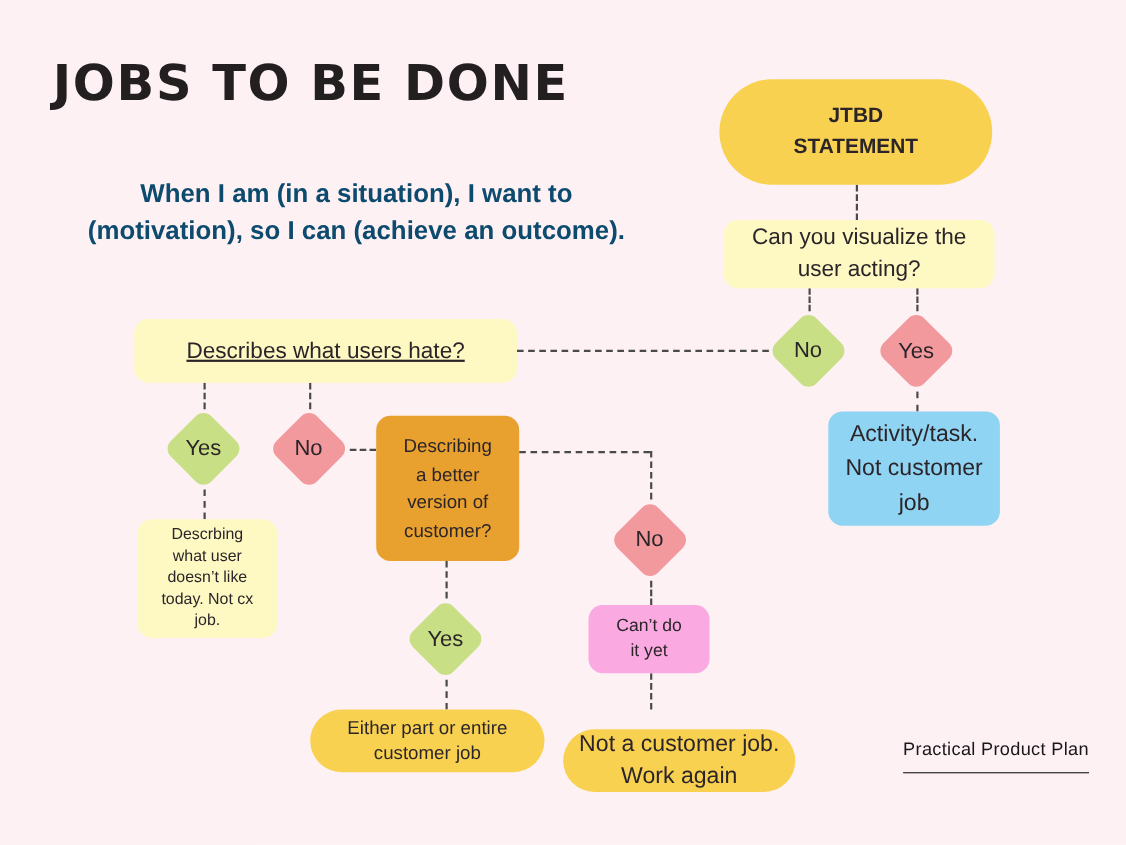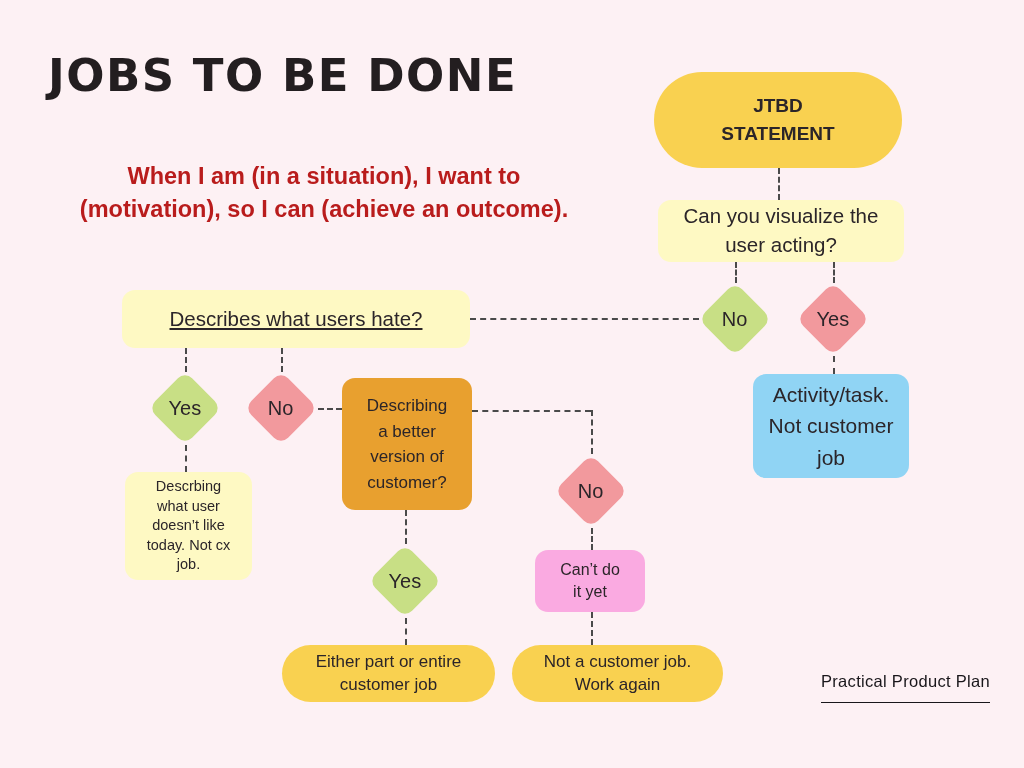--- a/index.html
+++ b/index.html
@@ -13,21 +13,21 @@
 
   .title {
     position:absolute; left:48px; top:50px; width:560px;
     font-family:"DejaVu Sans", sans-serif;
     font-size:45px; font-weight:bold; letter-spacing:1.5px;
     color:#231E20; line-height:1.15;
   }
 
   .subtitle {
     position:absolute; left:20px; top:160px; width:608px;
-    font-size:23.5px; font-weight:bold; color:#b91c1c;
+    font-size:23.5px; font-weight:bold; color:#0c4a6e;
     text-align:center; line-height:1.42; white-space:pre-line;
   }
 
   .node {
     position:absolute; display:flex; align-items:center; justify-content:center;
     text-align:center; color:#2B2529;
   }
   .node-label { white-space:pre-line; }
 
   .pill   { border-radius:48px; }
@@ -63,21 +63,21 @@
 
   
   #n-jtbd      { left:654px; top:72px;  width:248px; height:96px;  font-size:19px; font-weight:bold; line-height:1.5; }
   #n-visualize { left:658px; top:200px; width:246px; height:62px;  font-size:20.5px; line-height:1.4; }
   #n-activity  { left:753px; top:374px; width:156px; height:104px; font-size:21px;  line-height:1.5; }
   #n-hate      { left:122px; top:290px; width:348px; height:58px;  font-size:20.5px;text-decoration:underline; }
   #n-dislike   { left:125px; top:472px; width:127px; height:108px; font-size:14.5px; line-height:1.35; }
   #n-better    { left:342px; top:378px; width:130px; height:132px; font-size:17px;  line-height:1.5; }
   #n-cantdo    { left:535px; top:550px; width:110px; height:62px;  font-size:16px;  line-height:1.4; }
   #n-either    { left:282px; top:645px; width:213px; height:57px;  font-size:17px;  line-height:1.35; border-radius:29px; }
-  #n-notcust   { left:512px; top:645px; width:211px; height:57px;  font-size:17px;  line-height:1.35; border-radius:29px; }
+  #n-notcust   { left:512px; top:663px; width:211px; height:57px;  font-size:21px;  line-height:1.35; border-radius:29px; }
 
   #d-no1  { left:709px; top:293px; }
   #d-yes1 { left:807px; top:293px; }
   #d-yes2 { left:159px; top:382px; }
   #d-no2  { left:255px; top:382px; }
   #d-no3  { left:565px; top:465px; }
   #d-yes3 { left:379px; top:555px; }
 </style>
 </head>
 <body>

